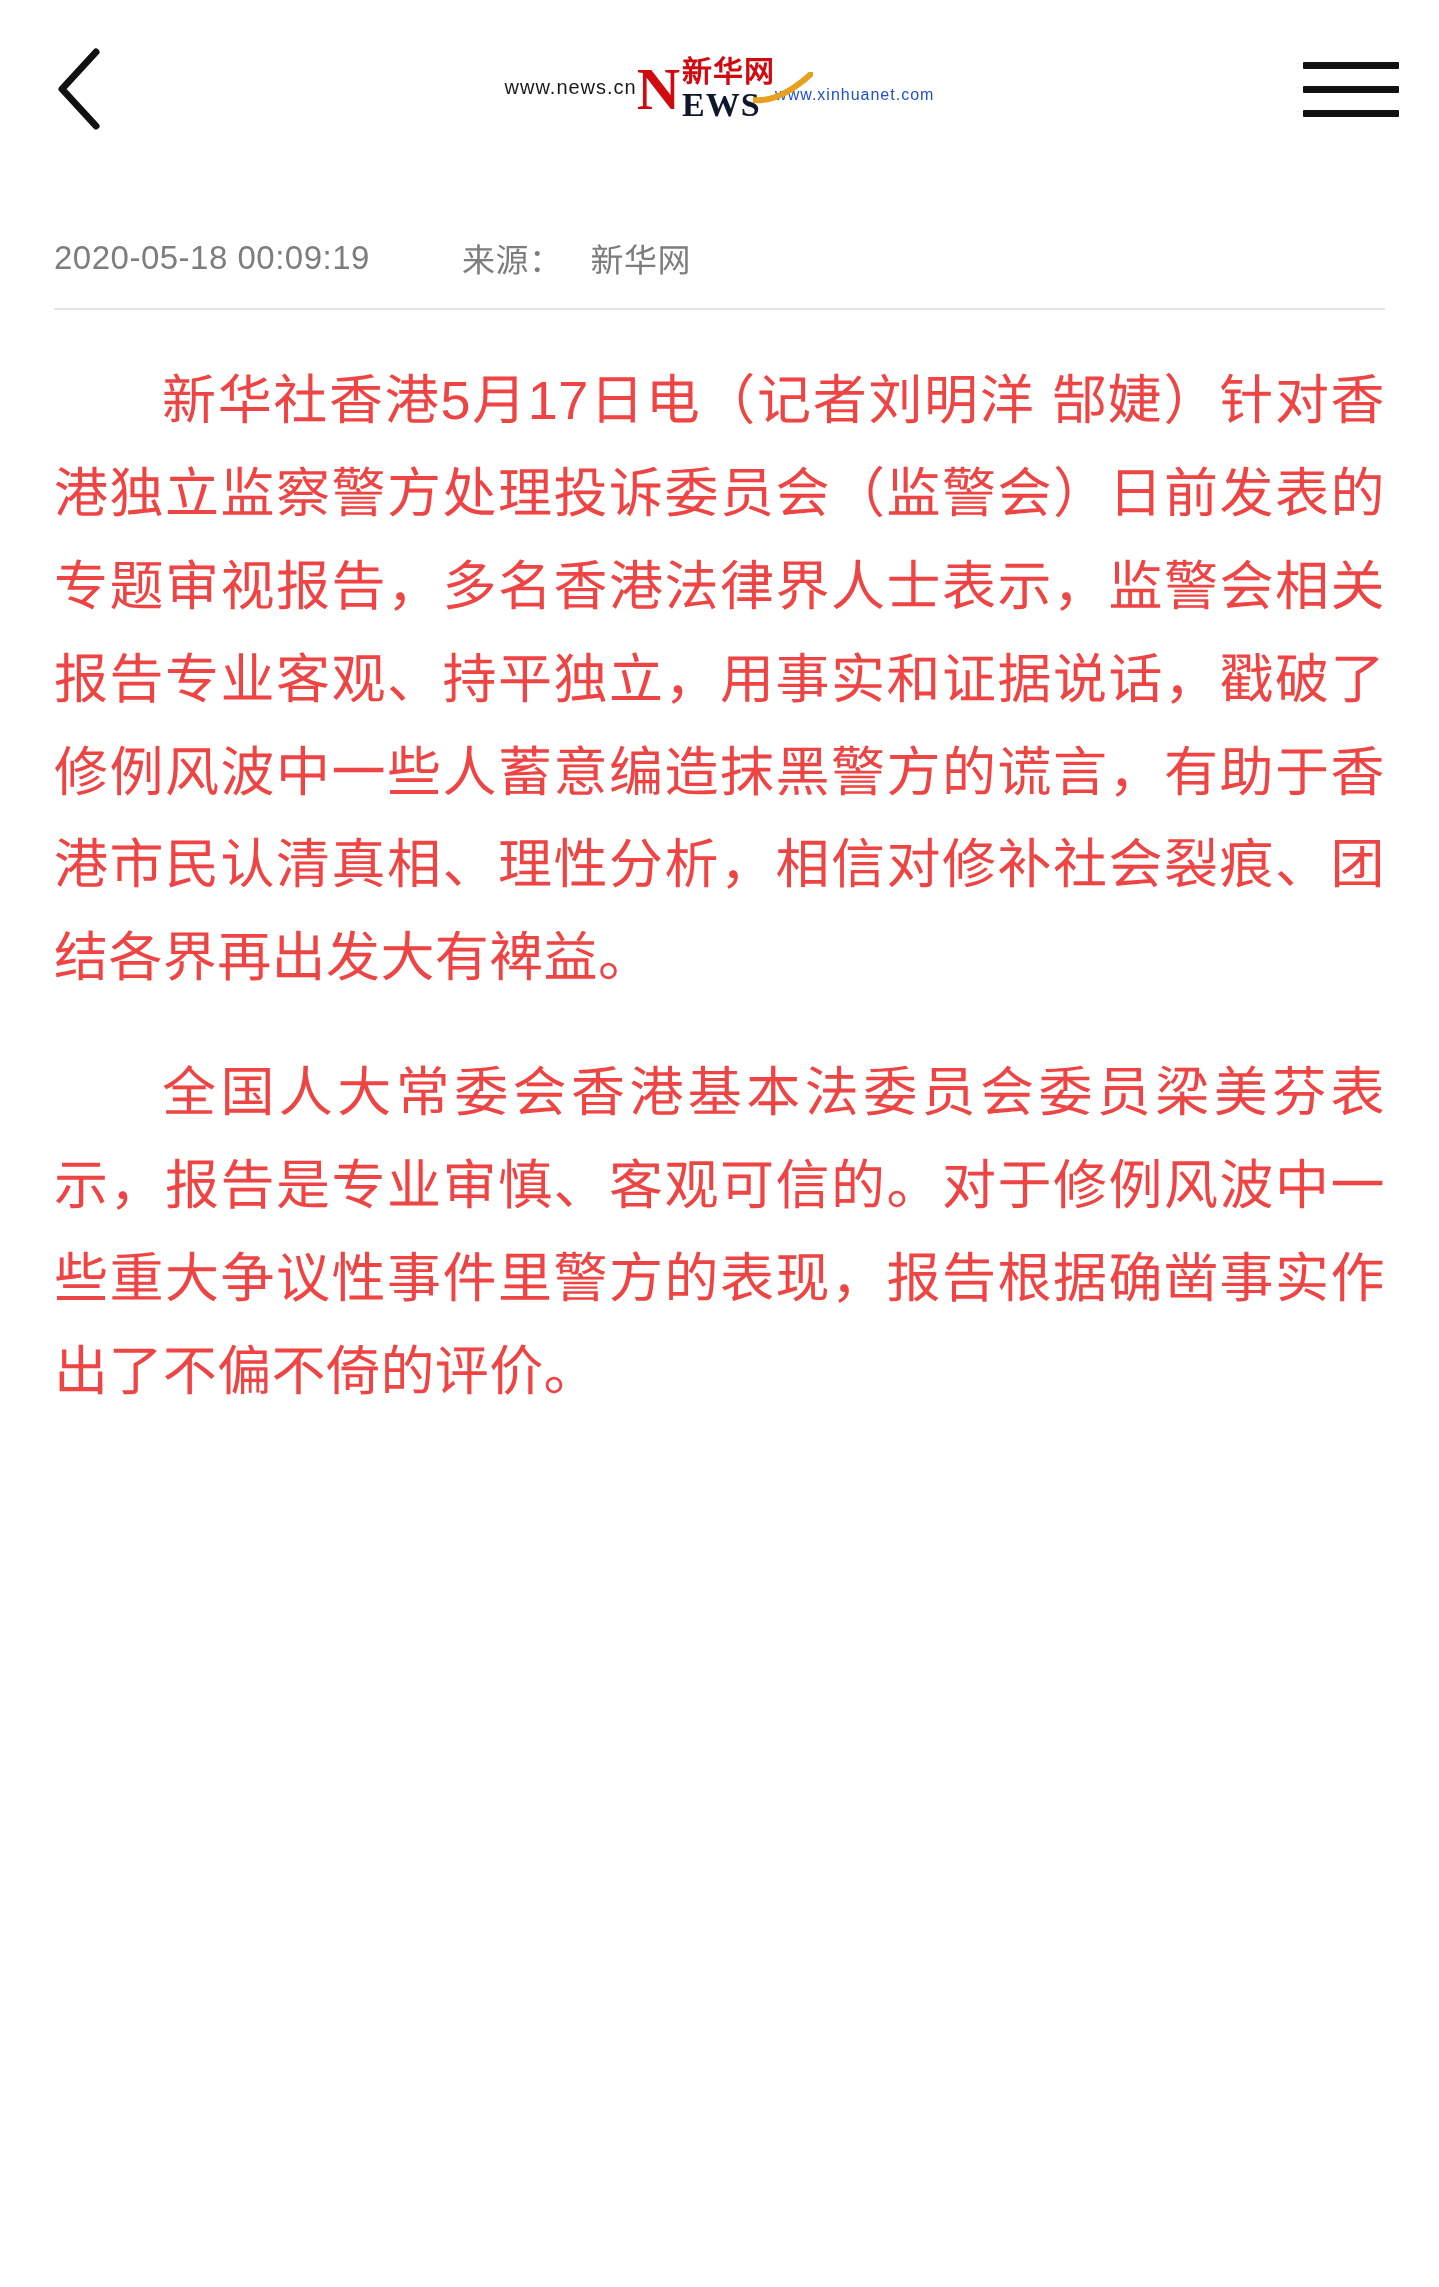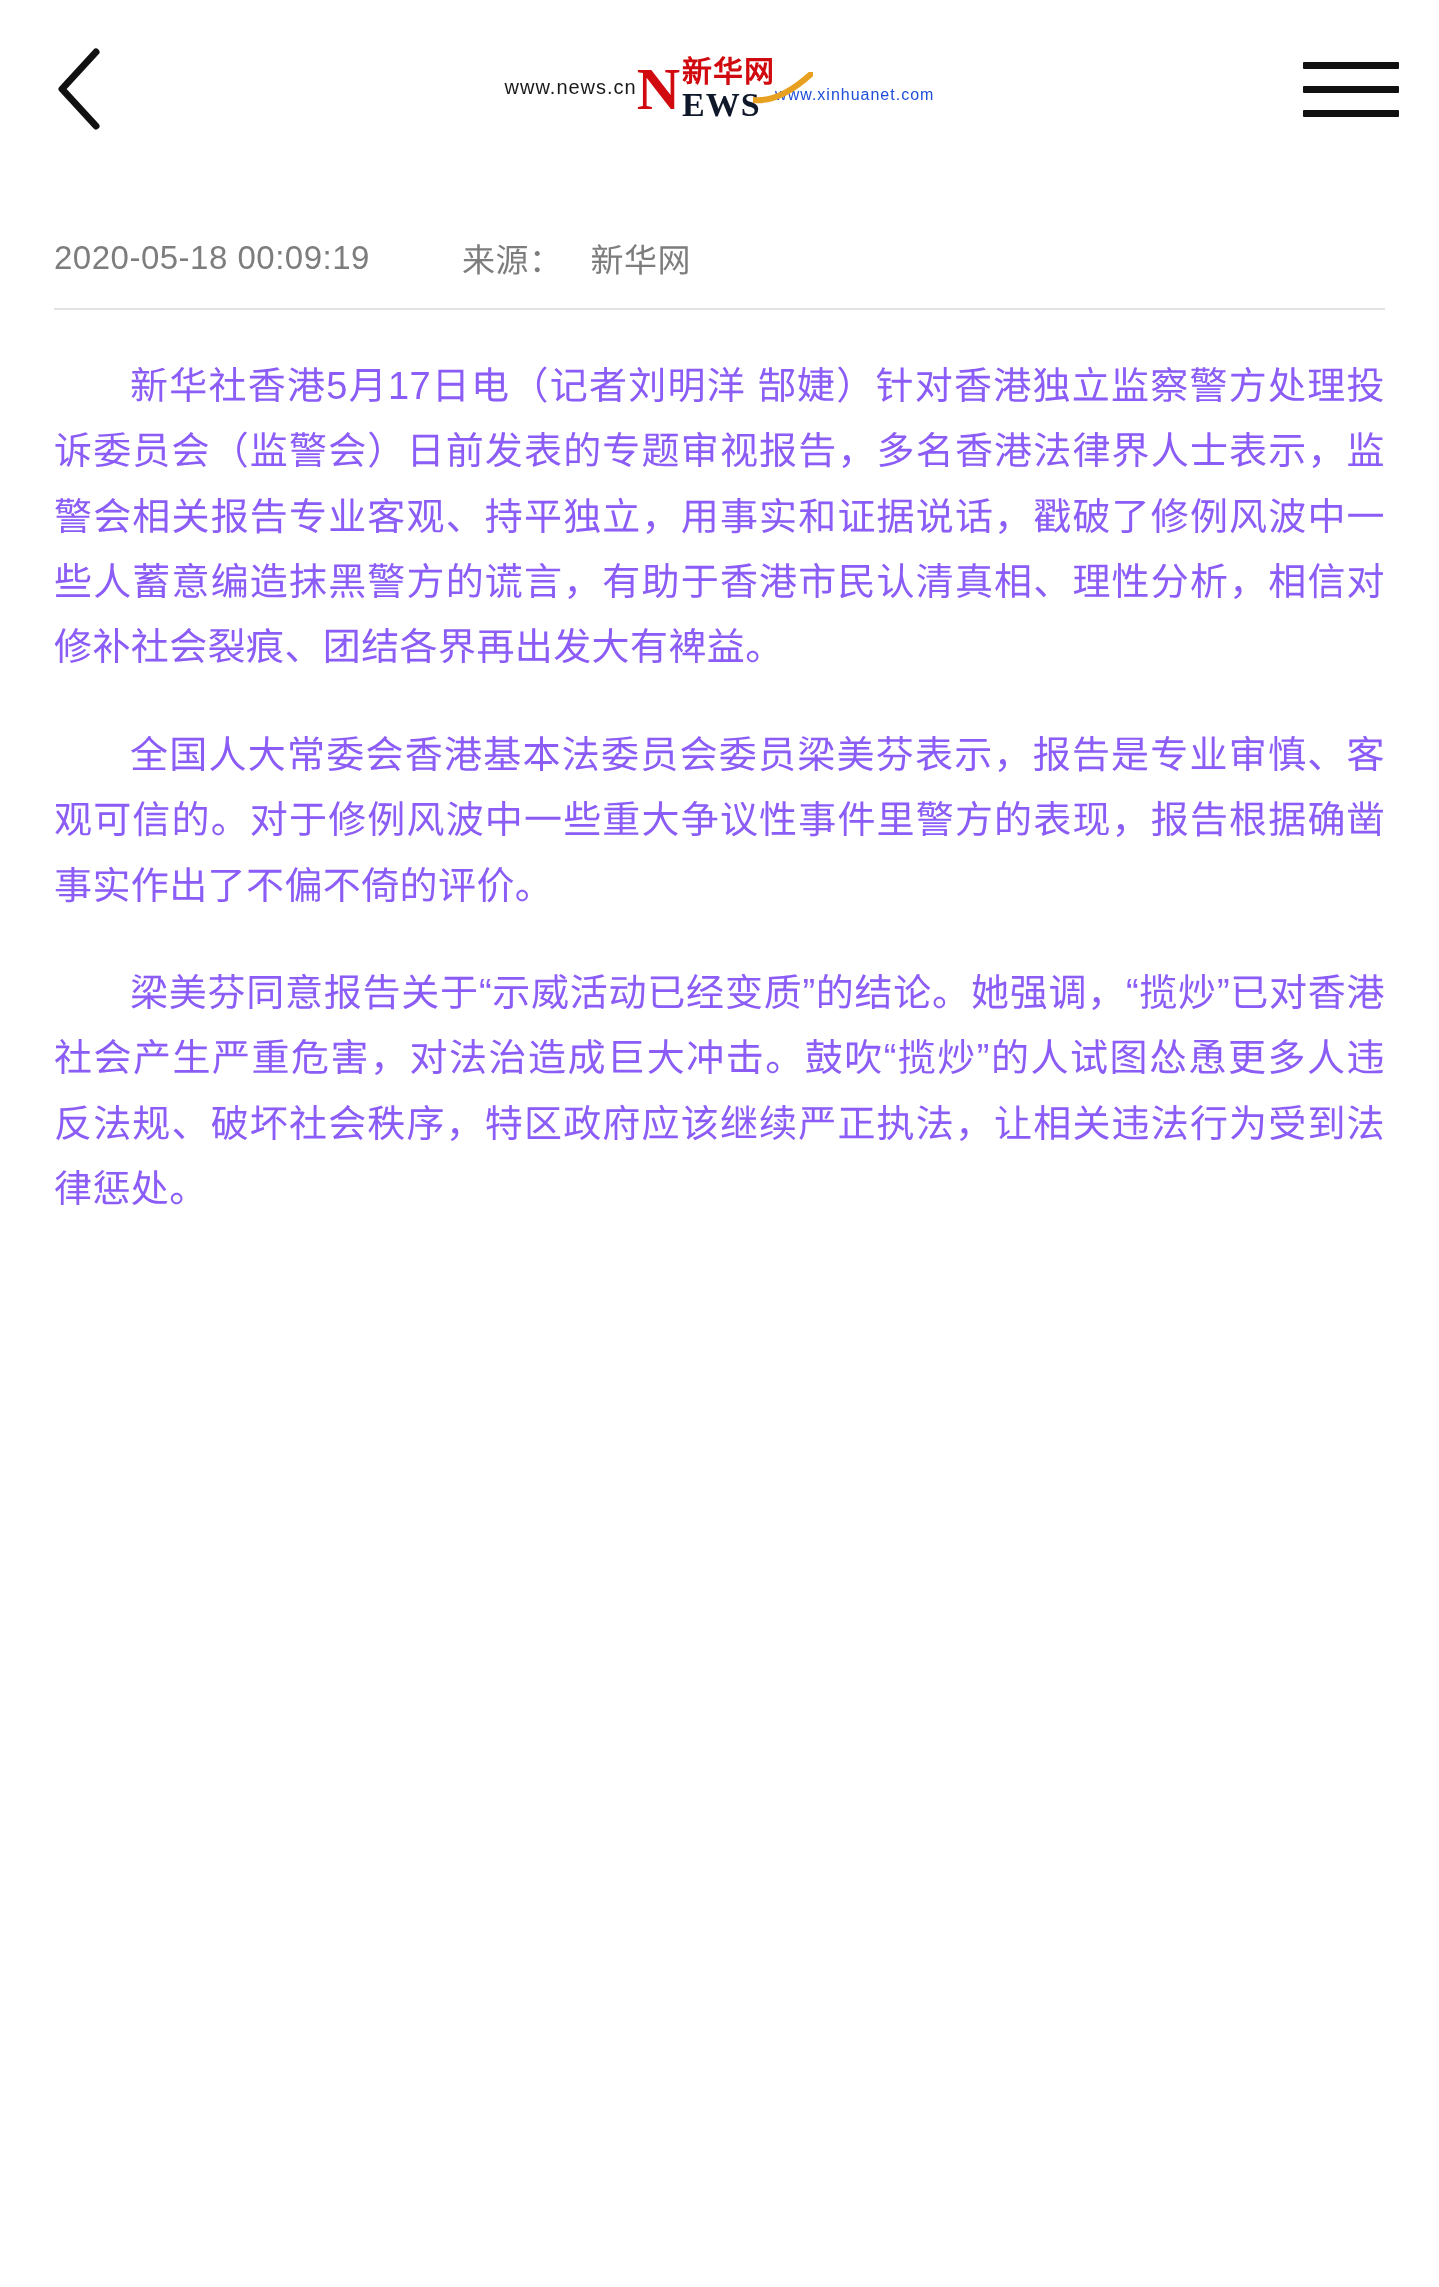--- a/index.html
+++ b/index.html
@@ -147,23 +147,23 @@
     font-size: 33px;
     gap: 28px;
   }
   .meta-date { margin-right: 64px; letter-spacing: 0.5px; }
   .meta-source { letter-spacing: 0.5px; }
 
   .body-text {
     margin-top: 44px;
   }
   .body-text p {
-    font-size: 38px;
+    font-size: 54px;
     line-height: 1.72;
-    color: #8b5cf6;
+    color: #ef4444;
     text-indent: 2em;
     margin: 0 0 42px 0;
     text-align: justify;
     letter-spacing: 0.4px;
   }
   .body-text p:last-child { margin-bottom: 0; }
 </style>
 </head>
 <body>
 
@@ -207,16 +207,15 @@
 
   <div class="meta">
     <span class="meta-date">2020-05-18 00:09:19</span>
     <span class="meta-source">来源：</span>
     <span class="meta-source">新华网</span>
   </div>
 
   <div class="body-text">
     <p>新华社香港5月17日电（记者刘明洋 郜婕）针对香港独立监察警方处理投诉委员会（监警会）日前发表的专题审视报告，多名香港法律界人士表示，监警会相关报告专业客观、持平独立，用事实和证据说话，戳破了修例风波中一些人蓄意编造抹黑警方的谎言，有助于香港市民认清真相、理性分析，相信对修补社会裂痕、团结各界再出发大有裨益。</p>
     <p>全国人大常委会香港基本法委员会委员梁美芬表示，报告是专业审慎、客观可信的。对于修例风波中一些重大争议性事件里警方的表现，报告根据确凿事实作出了不偏不倚的评价。</p>
-    <p>梁美芬同意报告关于“示威活动已经变质”的结论。她强调，“揽炒”已对香港社会产生严重危害，对法治造成巨大冲击。鼓吹“揽炒”的人试图怂恿更多人违反法规、破坏社会秩序，特区政府应该继续严正执法，让相关违法行为受到法律惩处。</p>
   </div>
 
 </div>
 
 </body></html>

